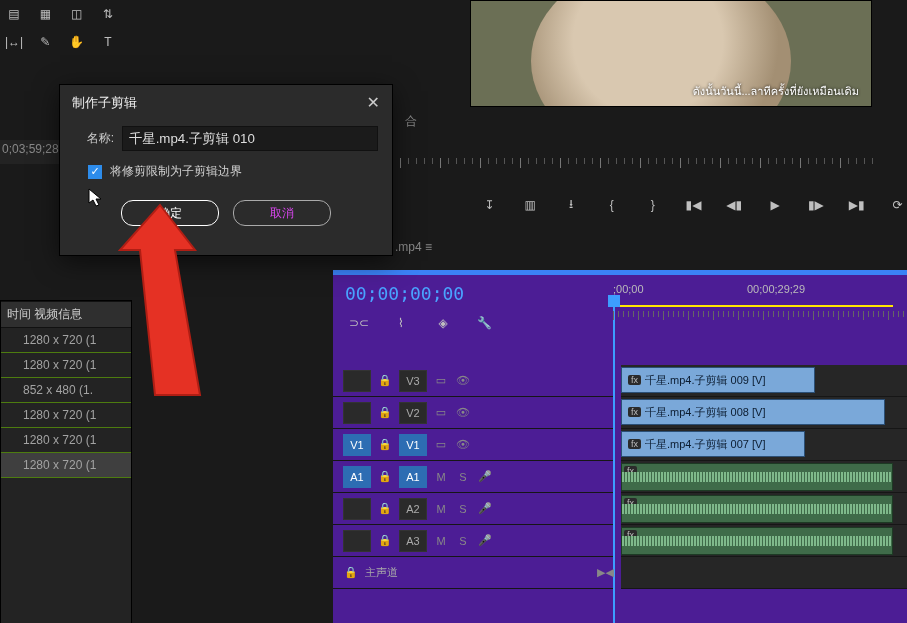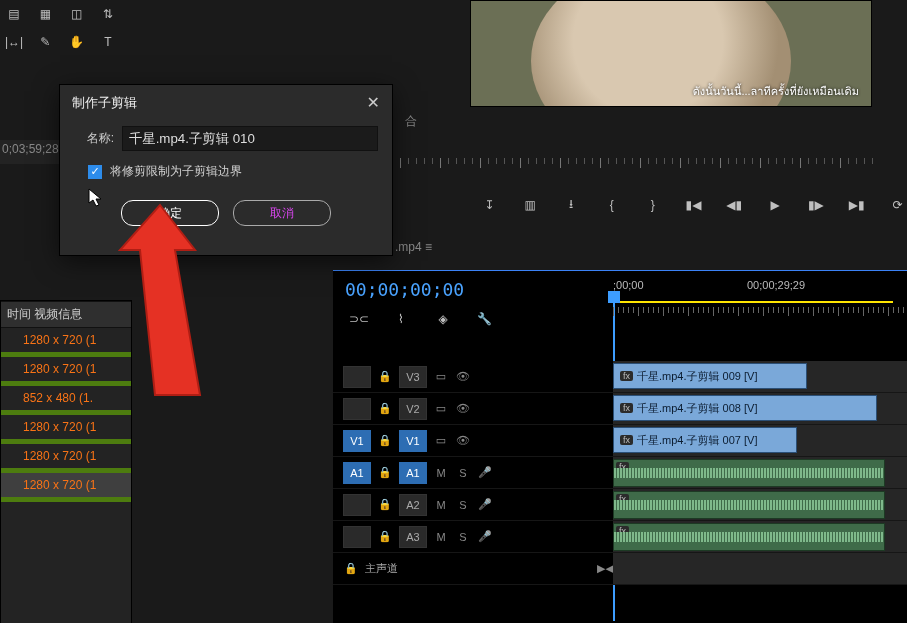--- a/index.html
+++ b/index.html
@@ -1,21 +1,21 @@
 <!DOCTYPE html>
 <html><head>
 <meta charset="utf-8">
 <style>
   html,body{margin:0;padding:0;background:#1a1a1a;color:#d0d0d0;font-family:"Microsoft YaHei",Arial,sans-serif;font-size:12px;width:907px;height:623px;overflow:hidden;position:relative}
   .panel{position:absolute;background:#232323;border:1px solid #000}
   #time-label{left:0;top:140px;width:60px;height:20px;border:none;color:#888}
   #proj-panel{left:0;top:300px;width:130px;height:323px}
   #proj-head{padding:4px 6px;color:#bbb}
   #proj-cols{background:#2f2f2f;border-top:1px solid #111;border-bottom:1px solid #111;padding:4px 6px;color:#ccc}
-  .proj-row{padding:5px 6px 5px 22px;border-bottom:5px solid #4d7c0f;color:#f97316;white-space:nowrap;overflow:hidden}
+  .proj-row{padding:5px 6px 5px 22px;border-bottom:1px solid #4d7c0f;color:#a3a3a3;white-space:nowrap;overflow:hidden}
   .proj-row.sel{background:#3f3f3f}
   
   #tools{left:165;top:260;width:140;height:55;position:absolute}
   .ticon{width:28px;height:28px;display:inline-flex;align-items:center;justify-content:center;color:#bfbfbf}
   
   #monitor{position:absolute;left:470px;top:0;width:400px;height:105px;background:#6b6f55;overflow:hidden}
   #monitor .face{position:absolute;left:60px;top:-40px;width:260px;height:200px;border-radius:50%;background:radial-gradient(circle at 45% 40%,#d9c8b0 0 40%,#a38f73 70%)}
   #monitor .sub{position:absolute;right:12px;bottom:6px;color:#fff;font-size:11px;text-shadow:0 0 3px #000}
   
   #transport{position:absolute;left:390px;top:190px;right:0;height:30px;display:flex;gap:22px;align-items:center;color:#9a9a9a;padding-left:90px}
@@ -30,37 +30,37 @@
   .dlg-label{color:#ccc;width:40px;text-align:right}
   .dlg-input{flex:1;background:#1b1b1b;border:1px solid #111;padding:4px 6px;color:#ddd}
   .chk{width:14px;height:14px;background:#2d8ceb;display:inline-flex;align-items:center;justify-content:center;color:#fff;font-size:11px;margin-left:14px}
   .dlg-buttons{display:flex;gap:14px;justify-content:center;margin-top:14px}
   .pill{width:96px;height:24px;border:1px solid #aaa;border-radius:12px;display:flex;align-items:center;justify-content:center;color:#d946ef;cursor:pointer}
   .pill.primary{border-color:#fff;color:#fff}
   
   #cursor{position:absolute;left:88px;top:188px;z-index:60;color:#fff;font-size:14px}
   #arrow{position:absolute;left:100px;top:195px;z-index:55}
   
-  #timeline{position:absolute;left:333px;top:270px;right:0;bottom:0;background:#000000;border-top:1px solid #3b82f6}
+  #timeline{position:absolute;left:333px;top:270px;right:0;bottom:0;background:#4c1d95;border-top:5px solid #3b82f6}
   #tl-timecode{position:absolute;left:12px;top:8px;color:#4aa3ff;font-size:18px;font-family:monospace}
   #tl-icons{position:absolute;left:12px;top:34px;display:flex;gap:14px;color:#888}
   #tl-ruler{position:absolute;left:280px;right:0;top:8px;height:40px}
   .tl-tick-label{position:absolute;top:0;color:#bbb;font-size:11px}
   .tl-ticks{position:absolute;left:0;right:0;top:28px;height:10px}
   .tlt{position:absolute;top:0;width:1px;height:6px;background:#666}
   .tl-yellow{position:absolute;left:0;top:22px;height:2px;background:#ffe600;width:280px}
   #playhead{position:absolute;left:0;top:12px;width:2px;height:330px;background:#3d9dff}
   #playhead::before{content:"";position:absolute;left:-5px;top:0;width:12px;height:12px;background:#3d9dff}
   
   #track-head{position:absolute;left:0;top:90px;width:280px}
   .trk{height:31px;display:flex;align-items:center;gap:6px;border-bottom:1px solid #161616;padding-left:10px;color:#aaa;font-size:11px}
   .trk .label{width:26px;height:20px;display:flex;align-items:center;justify-content:center;border:1px solid #333;background:#2a2a2a}
   .trk .label.on{background:#2d6db3;border-color:#2d6db3;color:#fff}
   .trk .ico{width:16px;text-align:center;color:#888}
-  #track-body{position:absolute;left:280px;right:0;top:90px}
+  #track-body{position:absolute;left:288px;right:0;top:90px}
   .lane{height:31px;border-bottom:1px solid #161616;position:relative;background:#262626}
   .clip{position:absolute;left:0;top:2px;height:24px;background:#7aa8d9;border:1px solid #2b4f76;color:#0b1c30;font-size:11px;display:flex;align-items:center;padding:0 6px;gap:4px;white-space:nowrap}
   .clip .fx{background:#2b2b2b;color:#bbb;font-size:9px;padding:0 3px;border-radius:2px}
   .aclip{position:absolute;left:0;top:2px;height:26px;background:#3f6b49;border:1px solid #1d3a24}
   .aclip::after{content:"";position:absolute;left:0;right:0;top:8px;height:10px;background:repeating-linear-gradient(90deg,#7fb98b 0 2px,#3f6b49 2px 3px)}
   .aclip .fx{position:absolute;left:2px;top:2px;background:#2b2b2b;color:#bbb;font-size:9px;padding:0 3px;border-radius:2px}
   #seq-tab{position:absolute;left:395px;top:240px;color:#888;font-size:12px}
   svg{display:block}
 </style>
 </head>

